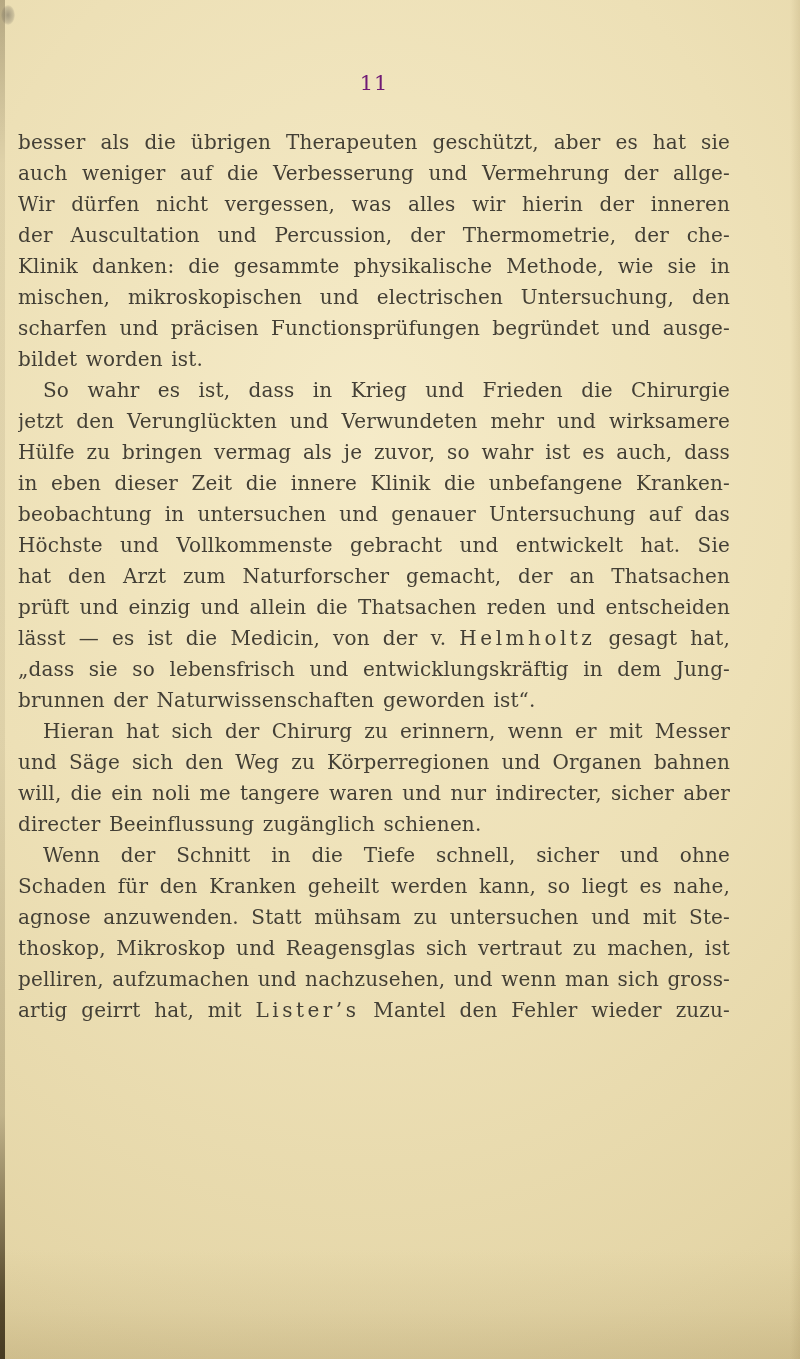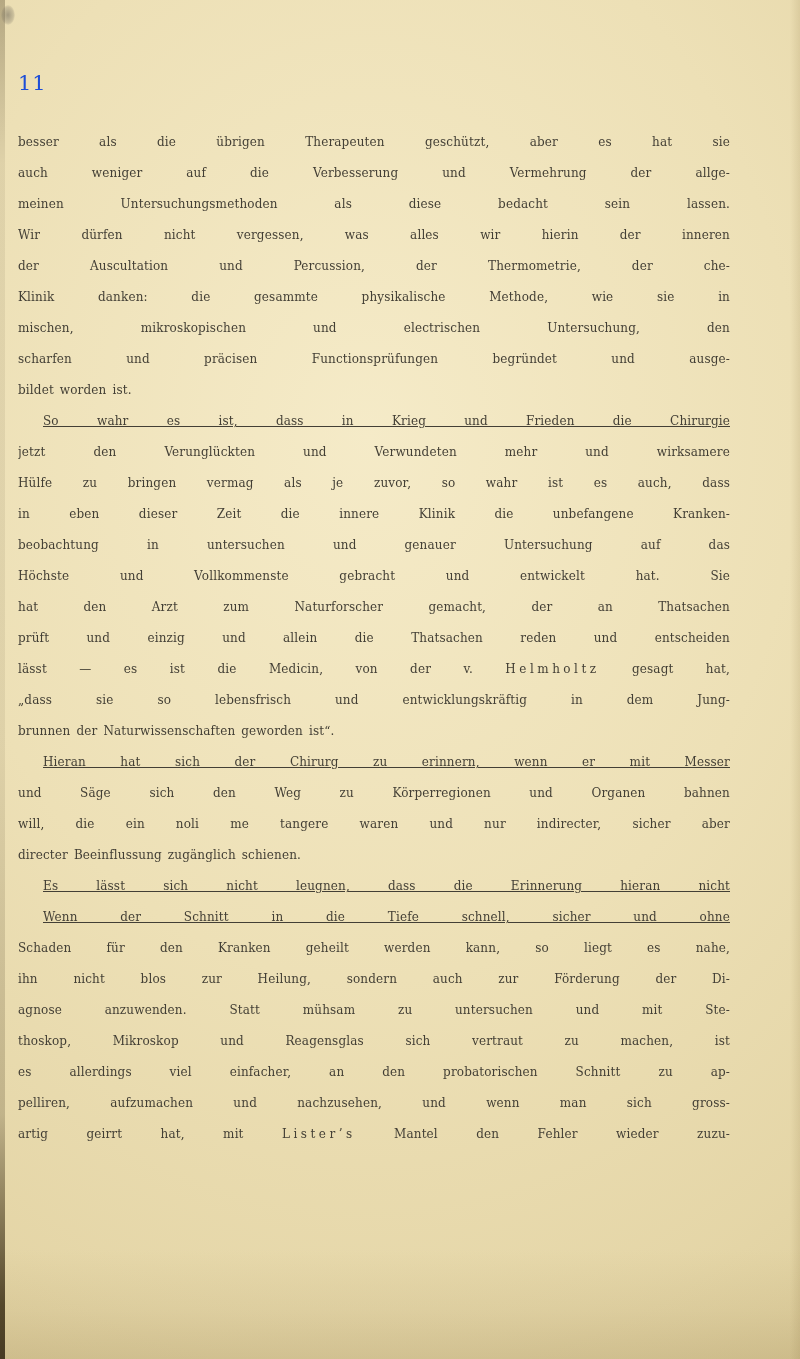--- a/index.html
+++ b/index.html
@@ -71,47 +71,47 @@
       rgba(105,99,87,0.55) 0%,
       rgba(105,99,87,0.25) 55%,
       rgba(105,99,87,0) 75%);
   }
 
   .page-number {
     position: absolute;
     top: 70px;
     left: 18px;
     width: 712px;
-    text-align: left;
+    text-align: center;
     font-size: 21px;
     line-height: 26px;
-    color: #1d4ed8;
+    color: #701a75;
     letter-spacing: 1px;
   }
 
   .text-block {
     position: absolute;
     top: 127px;
     left: 18px;
     width: 712px;
     color: #433f35;
-    font-size: 12px;
+    font-size: 20px;
   }
 
   .line {
     height: 31px;
     line-height: 31px;
     overflow: hidden;
     text-align: justify;
     text-align-last: justify;
     word-spacing: 1.5px;
     letter-spacing: 0.15px;
     white-space: normal;
   }
-  .line.indent { padding-left: 25px; text-decoration: underline; }
+  .line.indent { padding-left: 25px; }
   .line.lastline {
     text-align: center;
     text-align-last: left;
     word-spacing: 2px;
   }
   .gesperrt { letter-spacing: 3.5px; }
 </style>
 </head>
 <body>
 
@@ -119,21 +119,20 @@
 <div class="bottom-shade"></div>
 <div class="right-edge"></div>
 <div class="left-edge"></div>
 <div class="smudge"></div>
 
 <div class="page-number">11</div>
 
 <div class="text-block" id="text-block">
     <div class="line">besser als die übrigen Therapeuten geschützt, aber es hat sie</div>
     <div class="line">auch weniger auf die Verbesserung und Vermehrung der allge-</div>
-    <div class="line">meinen Untersuchungsmethoden als diese bedacht sein lassen.</div>
     <div class="line">Wir dürfen nicht vergessen, was alles wir hierin der inneren</div>
     <div class="line">der Auscultation und Percussion, der Thermometrie, der che-</div>
     <div class="line">Klinik danken: die gesammte physikalische Methode, wie sie in</div>
     <div class="line">mischen, mikroskopischen und electrischen Untersuchung, den</div>
     <div class="line">scharfen und präcisen Functionsprüfungen begründet und ausge-</div>
     <div class="line lastline">bildet worden ist.</div>
     <div class="line indent">So wahr es ist, dass in Krieg und Frieden die Chirurgie</div>
     <div class="line">jetzt den Verunglückten und Verwundeten mehr und wirksamere</div>
     <div class="line">Hülfe zu bringen vermag als je zuvor, so wahr ist es auch, dass</div>
     <div class="line">in eben dieser Zeit die innere Klinik die unbefangene Kranken-</div>
@@ -141,22 +140,19 @@
     <div class="line">Höchste und Vollkommenste gebracht und entwickelt hat. Sie</div>
     <div class="line">hat den Arzt zum Naturforscher gemacht, der an Thatsachen</div>
     <div class="line">prüft und einzig und allein die Thatsachen reden und entscheiden</div>
     <div class="line">lässt — es ist die Medicin, von der v. <span class="gesperrt">Helmholtz</span> gesagt hat,</div>
     <div class="line">„dass sie so lebensfrisch und entwicklungskräftig in dem Jung-</div>
     <div class="line lastline">brunnen der Naturwissenschaften geworden ist“.</div>
     <div class="line indent">Hieran hat sich der Chirurg zu erinnern, wenn er mit Messer</div>
     <div class="line">und Säge sich den Weg zu Körperregionen und Organen bahnen</div>
     <div class="line">will, die ein noli me tangere waren und nur indirecter, sicher aber</div>
     <div class="line lastline">directer Beeinflussung zugänglich schienen.</div>
-    <div class="line indent">Es lässt sich nicht leugnen, dass die Erinnerung hieran nicht</div>
     <div class="line indent">Wenn der Schnitt in die Tiefe schnell, sicher und ohne</div>
     <div class="line">Schaden für den Kranken geheilt werden kann, so liegt es nahe,</div>
-    <div class="line">ihn nicht blos zur Heilung, sondern auch zur Förderung der Di-</div>
     <div class="line">agnose anzuwenden. Statt mühsam zu untersuchen und mit Ste-</div>
     <div class="line">thoskop, Mikroskop und Reagensglas sich vertraut zu machen, ist</div>
-    <div class="line">es allerdings viel einfacher, an den probatorischen Schnitt zu ap-</div>
     <div class="line">pelliren, aufzumachen und nachzusehen, und wenn man sich gross-</div>
     <div class="line">artig geirrt hat, mit <span class="gesperrt">Lister’s</span> Mantel den Fehler wieder zuzu-</div>
   </div>
 
 </body></html>

